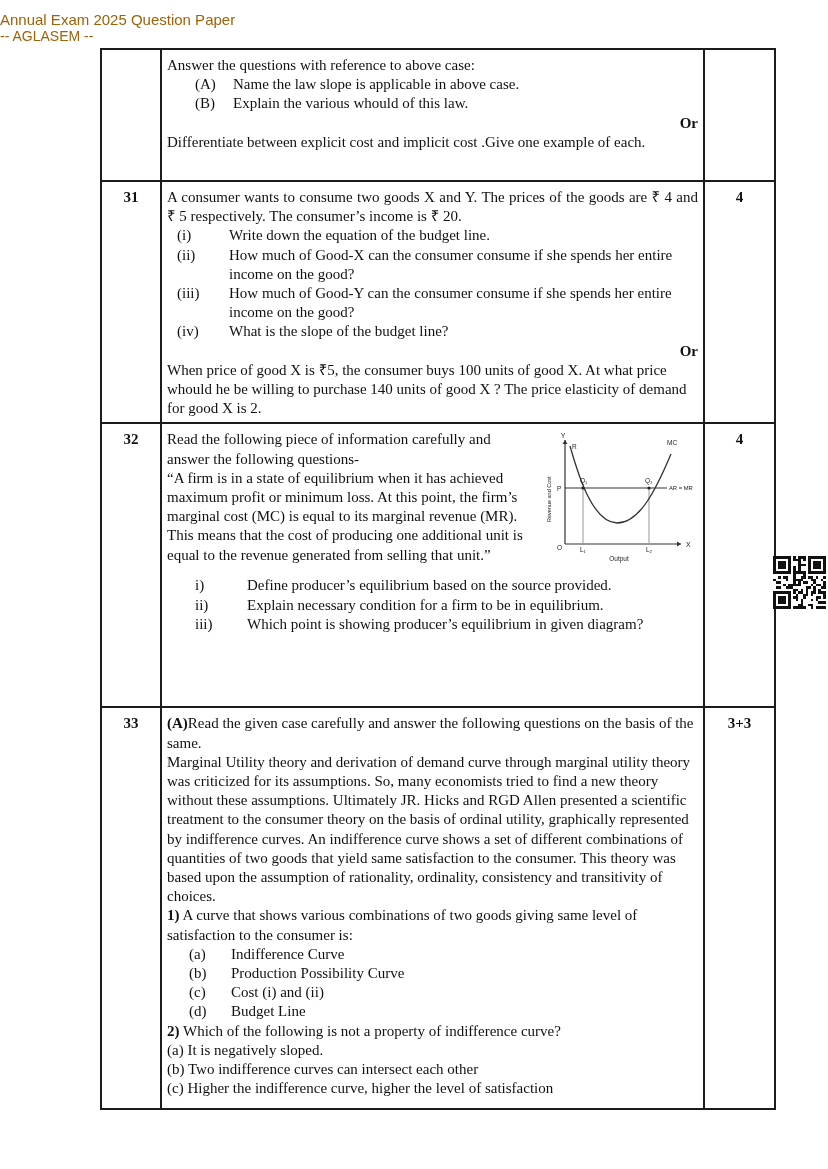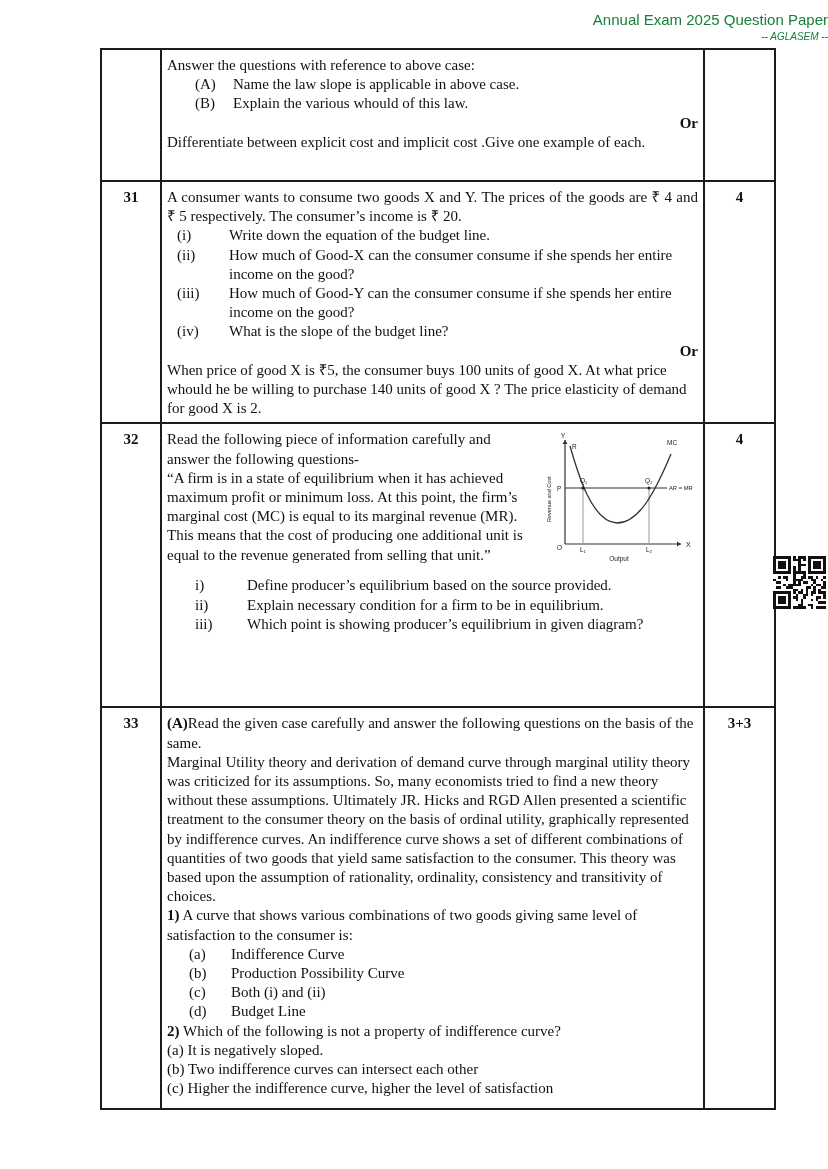--- a/index.html
+++ b/index.html
@@ -1,23 +1,23 @@
 <!DOCTYPE html>
 <html><head>
 <meta charset="utf-8">
 <style>
   html,body{margin:0;padding:0;}
   body{
     width:828px;height:1169px;position:relative;background:#ffffff;
     font-family:"Liberation Serif", serif;color:#111;overflow:hidden;
   }
-  .header{position:absolute;top:10px;left:0;width:828px;text-align:right;
-    font-family:"Liberation Sans", sans-serif;color:#15803d;}
+  .header{position:absolute;top:10px;left:0;width:828px;text-align:left;
+    font-family:"Liberation Sans", sans-serif;color:#a16207;}
   .header .title{font-size:15px;line-height:19px;}
-  .header .subtitle{font-size:10px;line-height:15px;font-style:italic;}
+  .header .subtitle{font-size:14px;line-height:15px;}
   table.paper{position:absolute;left:100px;top:48px;width:654px;
     border-collapse:collapse;table-layout:fixed;}
   table.paper td{border:2px solid #1c1c1c;vertical-align:top;padding:6px 5px 4px 5px;
     font-size:15px;line-height:19.2px;}
   td.qnum{width:48px;text-align:center;font-weight:bold;padding-top:8px;}
   td.marks{width:59px;text-align:center;font-weight:bold;padding-top:8px;}
   td.qbody{width:531px;}
   .just{text-align:justify;}
   .orline{text-align:right;font-weight:bold;}
   .item{display:flex;}
@@ -161,21 +161,21 @@
         <div class="item">
           <span class="lbl">(a)</span>
           <span class="txt">Indifference Curve</span>
         </div>
         <div class="item">
           <span class="lbl">(b)</span>
           <span class="txt">Production Possibility Curve</span>
         </div>
         <div class="item">
           <span class="lbl">(c)</span>
-          <span class="txt">Both (i) and (ii)</span>
+          <span class="txt">Cost (i) and (ii)</span>
         </div>
         <div class="item">
           <span class="lbl">(d)</span>
           <span class="txt">Budget Line</span>
         </div>
       </div>
       <div><span class="b"> 2)</span><span> Which of the following is not a property of indifference curve?</span></div>
       <div>(a) It is negatively sloped.</div>
       <div>(b) Two indifference curves can intersect each other</div>
       <div>(c) Higher the indifference curve, higher the level of satisfaction</div>

